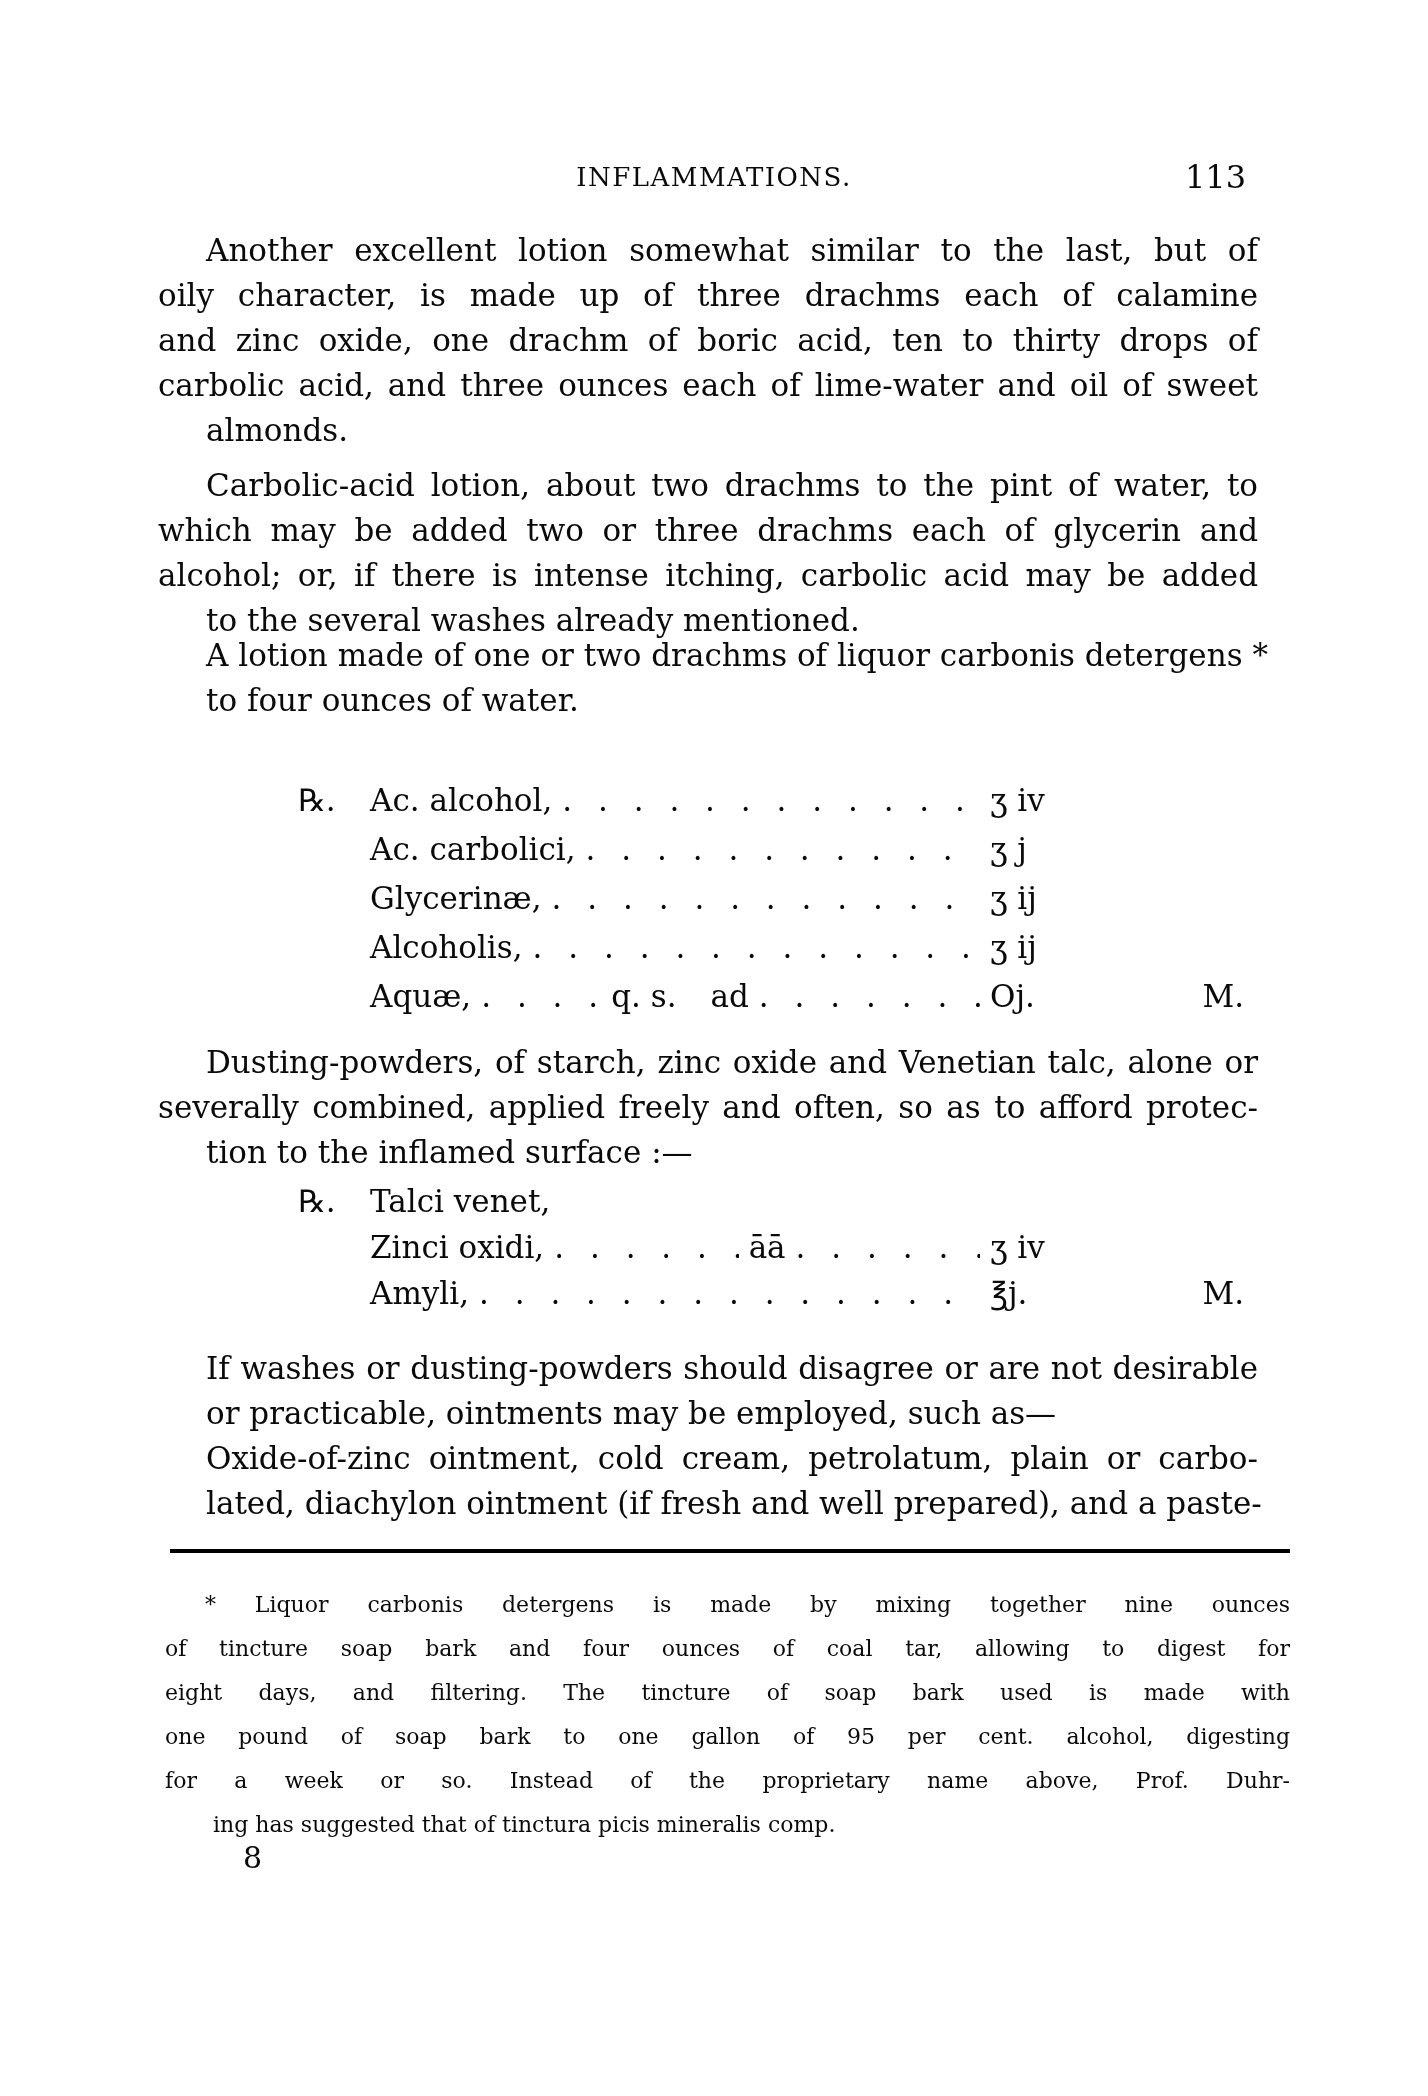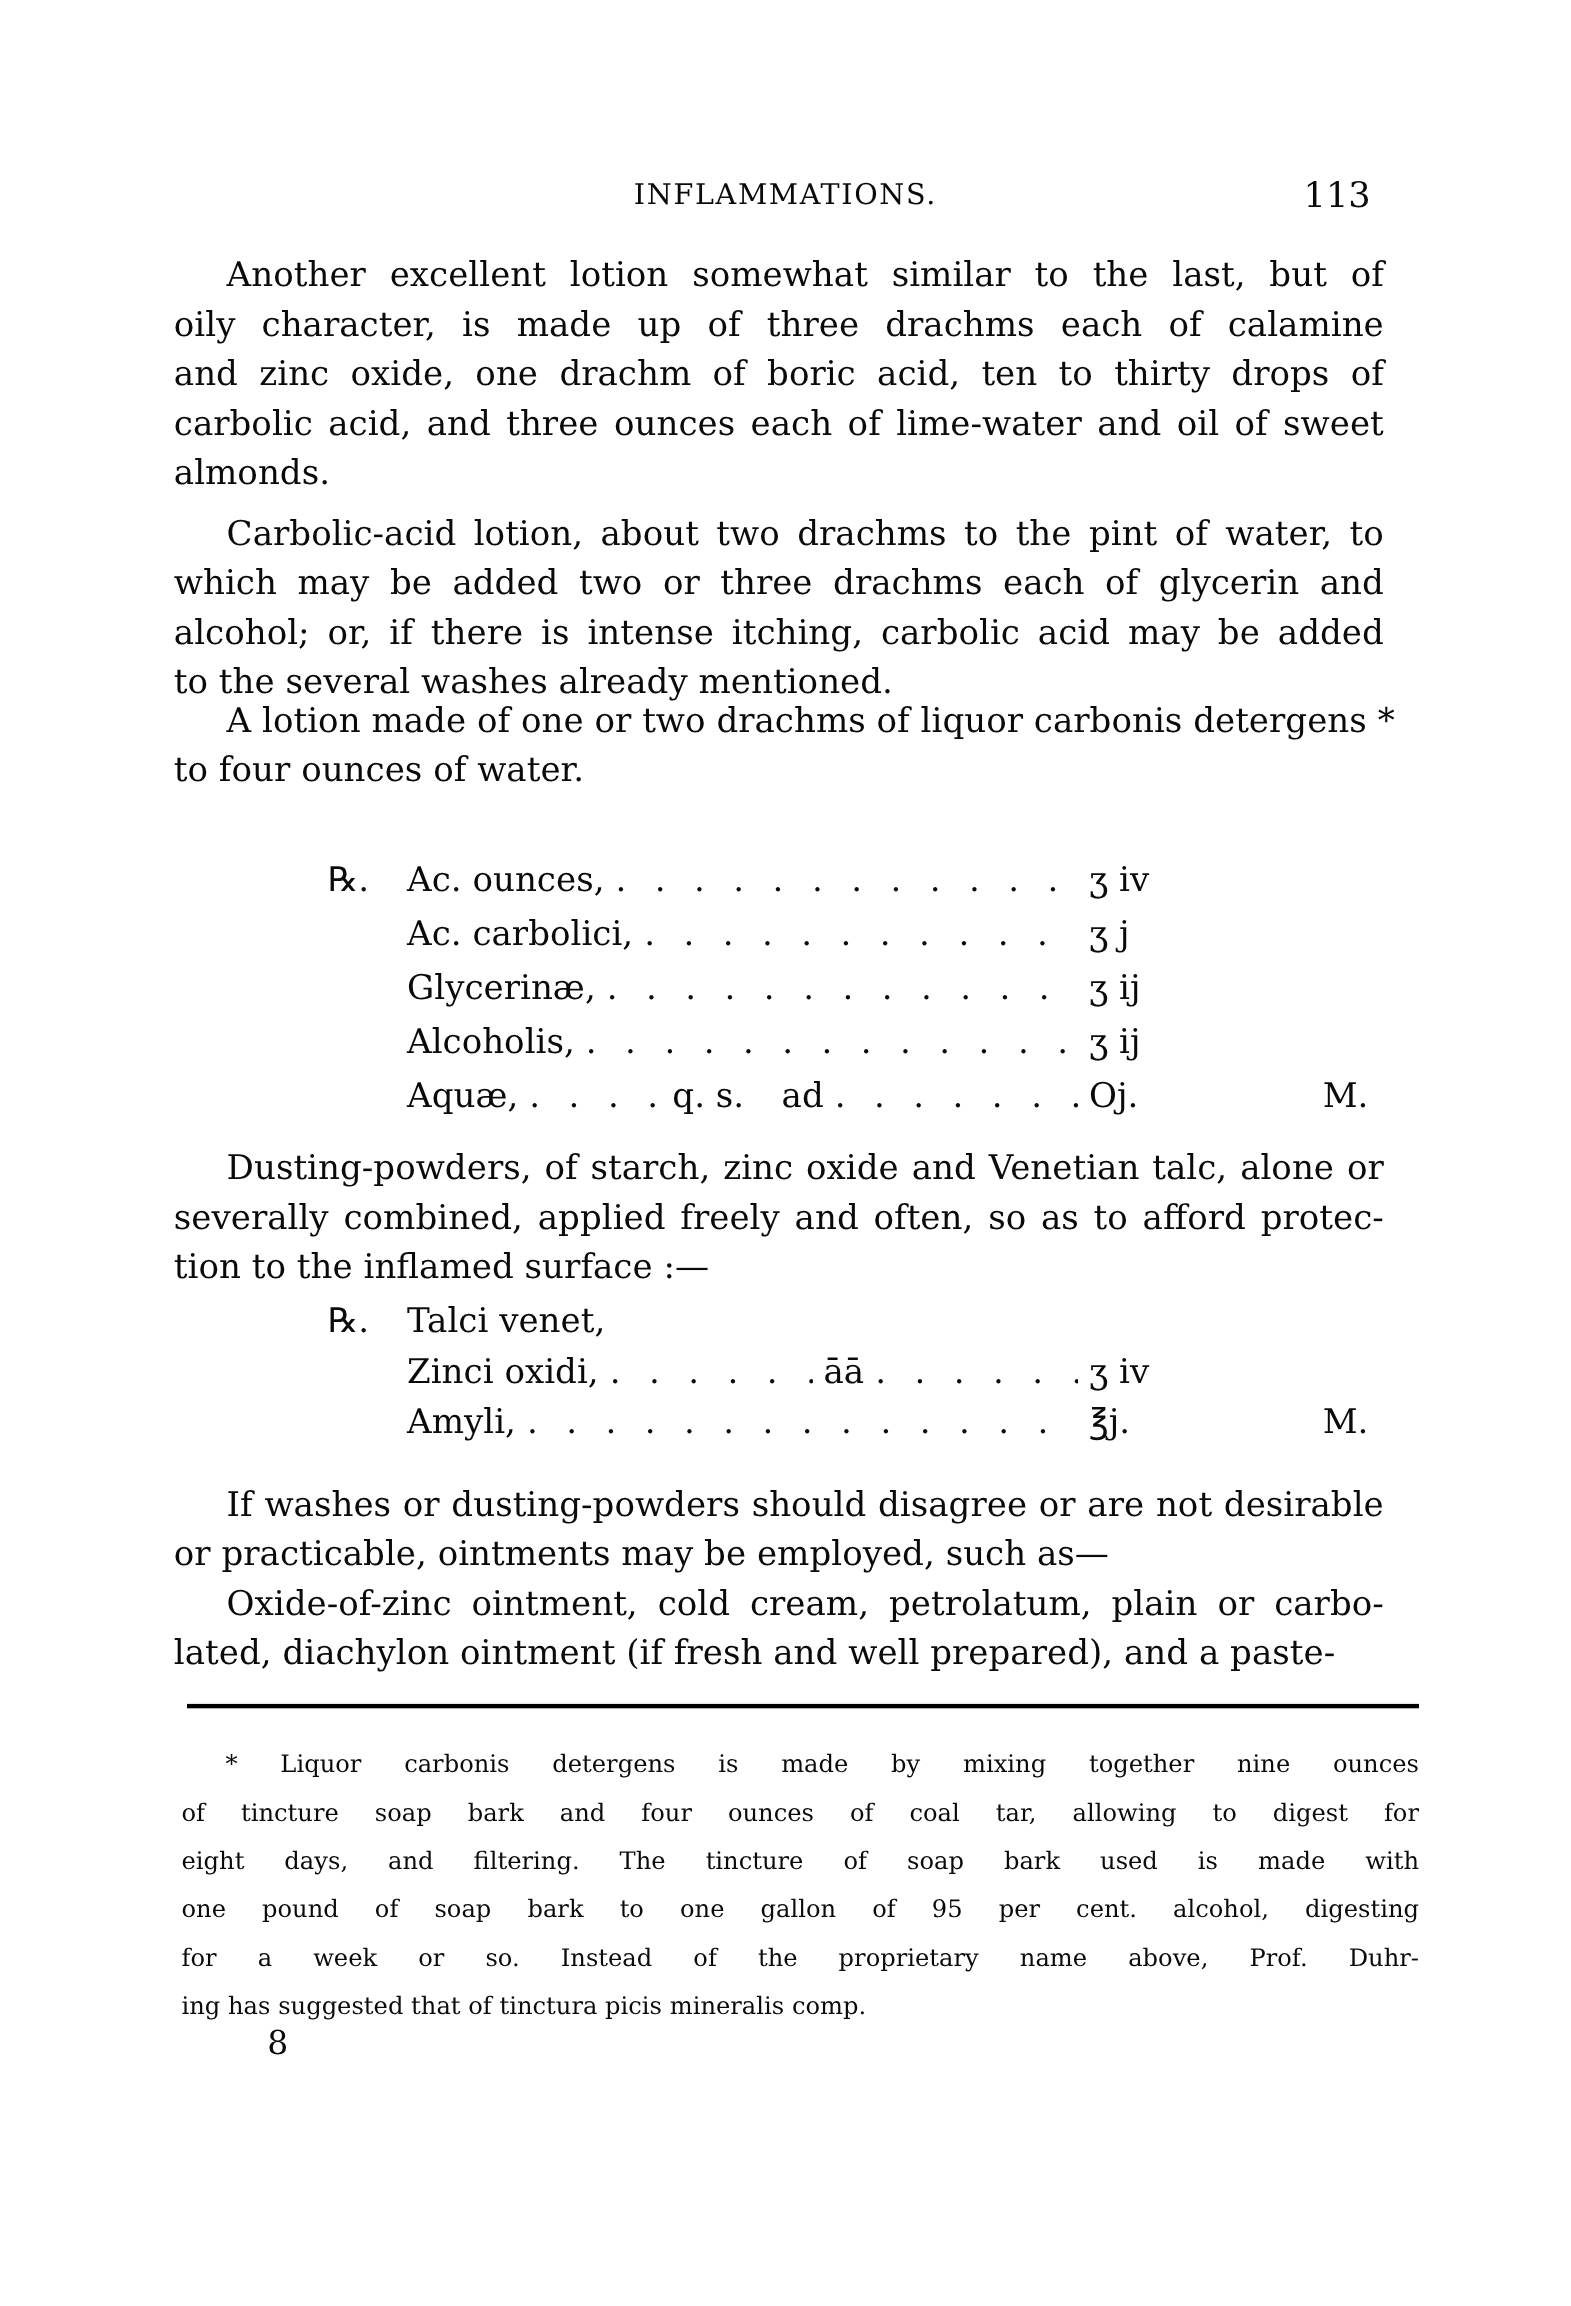--- a/index.html
+++ b/index.html
@@ -19,21 +19,21 @@
   }
   .page-number {
     position:absolute; top:158px; left:1185px;
     font-size:32px;
   }
   .para {
     position:absolute; left:158px; width:1100px;
     font-size:31px; line-height:45px;
   }
   .tline { white-space:nowrap; text-align:justify; text-align-last:justify; }
-  .tline:last-child { text-align-last:left; }
+  .tline:last-child { text-align-last:left;margin-left:48px; }
   .para .tline:first-child { text-indent:48px; }
   #p1 { top:228px; }
   #p2 { top:463px; }
   #p3 { top:633px; }
   #p4 { top:723px; }
   #p5 { top:1040px; }
   #p6 { top:1346px; }
   #p7 { top:1436px; }
   .rx {
     position:absolute; left:158px; width:1100px;
@@ -94,21 +94,21 @@
       <div class="tline">to the several washes already mentioned.</div>
     </div>
   <div class="para" id="p3">
       <div class="tline">A lotion made of one or two drachms of liquor carbonis detergens *</div>
       <div class="tline">to four ounces of water.</div>
     </div>
 
   <div class="rx" id="rx1">
     <div class="rx-row">
       <span class="rx-sym">℞.</span>
-      <span class="rx-name">Ac. ounces,</span>
+      <span class="rx-name">Ac. alcohol,</span>
       <span class="rx-leader">. . . . . . . . . . . . . . . . . . . . . . . . . . . . . . . . . . . .</span>
       <span class="rx-qty">ʒ iv</span>
     </div>
     <div class="rx-row">
       <span class="rx-sym"></span>
       <span class="rx-name">Ac. carbolici,</span>
       <span class="rx-leader">. . . . . . . . . . . . . . . . . . . . . . . . . . . . . . . . . . . .</span>
       <span class="rx-qty">ʒ j</span>
     </div>
     <div class="rx-row">

